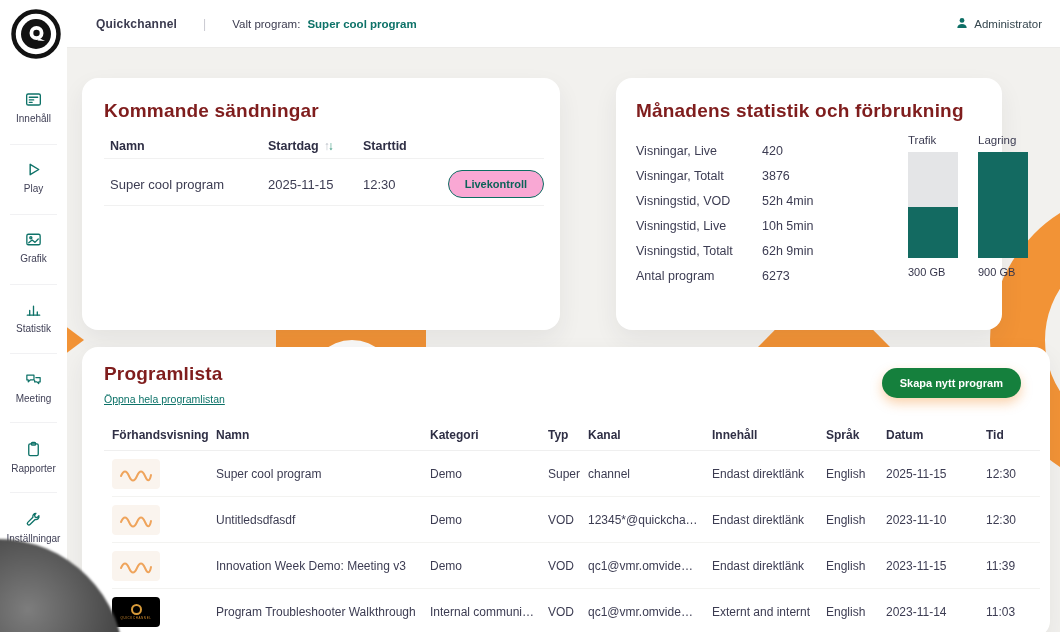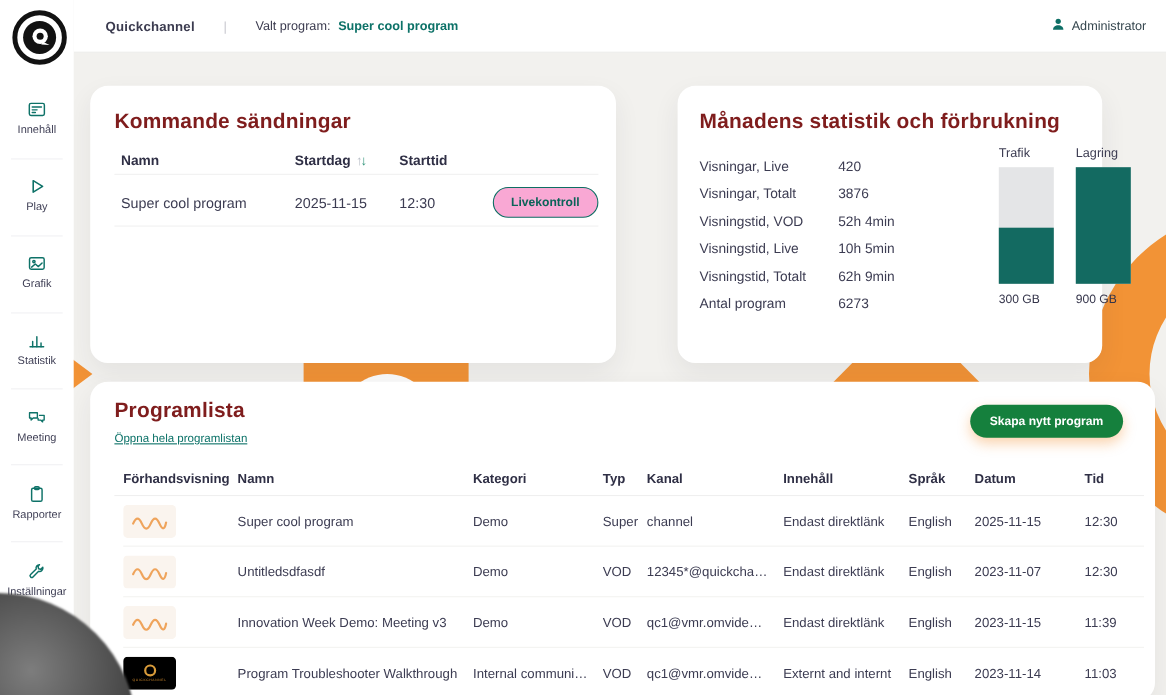--- a/index.html
+++ b/index.html
@@ -303,21 +303,21 @@
               <path d="M3 10 q4 -9 8 0 t8 0 t8 0 t6 -1"></path>
             </svg>
           </div>
         </div>
       <div>Untitledsdfasdf</div>
       <div>Demo</div>
       <div>VOD</div>
       <div>12345*@quickcha…</div>
       <div>Endast direktlänk</div>
       <div>English</div>
-      <div>2023-11-07</div>
+      <div>2023-11-10</div>
       <div>12:30</div>
     </div>
 
     <div class="pl-row pl-grid">
       <div>
           <div class="thumb thumb-wave">
             <svg width="36" height="16" viewBox="0 0 36 16" fill="none" stroke="#efa45c" stroke-width="2" stroke-linecap="round">
               <path d="M3 10 q4 -9 8 0 t8 0 t8 0 t6 -1"></path>
             </svg>
           </div>

